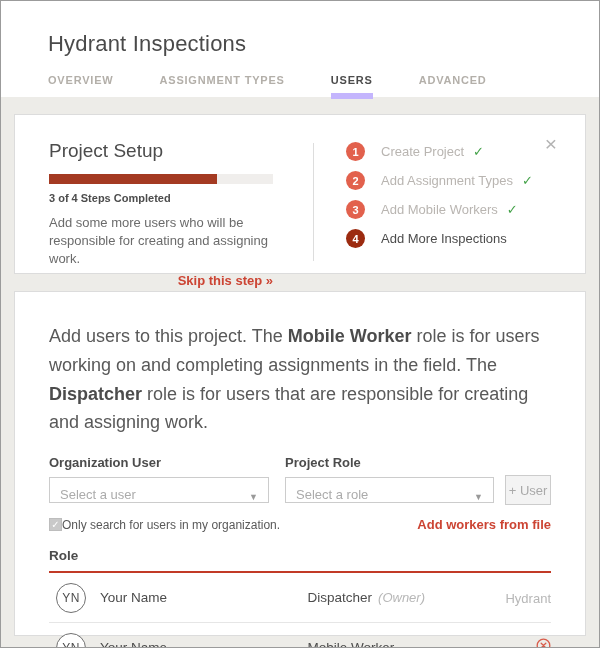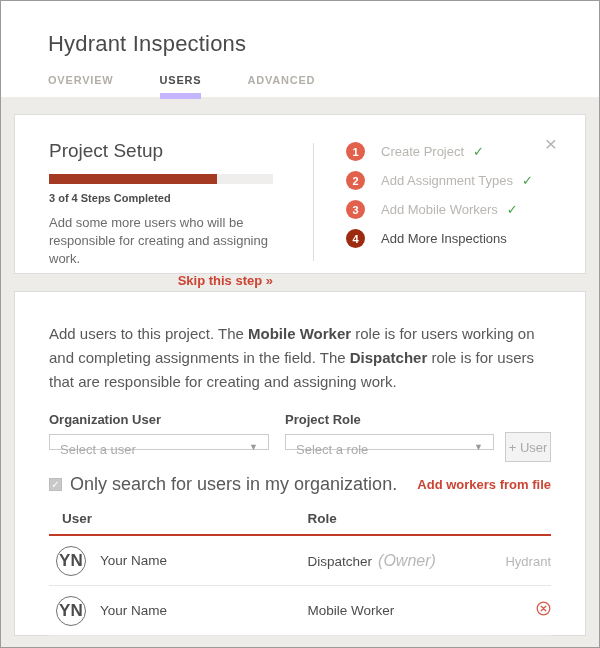--- a/index.html
+++ b/index.html
@@ -41,74 +41,75 @@
   .step-badge.current { background:#9c2b10; }
   .step-label { margin-left:16px; font-size:13px; color:#b9b5b1; }
   .step-row.current .step-label { color:#4c4c4c; }
   .step-check { margin-left:9px; font-size:13px; font-weight:700; color:#44a249; }
   .close-icon {
     position:absolute; top:18px; right:28px; font-size:21px; color:#b3b3b3;
     cursor:pointer; line-height:1; font-weight:400;
   }
   
   .users-panel { margin-top:17px; height:345px; padding:30px 34px 0 34px; }
-  .intro { font-size:15px; line-height:1.6; color:#595959; }
+  .intro { font-size:18px; line-height:1.6; color:#595959; }
   .intro b { color:#4c4c4c; }
   .form-row { display:flex; margin-top:18px; }
   .field label { display:block; font-size:13px; font-weight:700; color:#4c4c4c; margin-bottom:7px; }
   .select {
-    height:16px; border:1px solid #ccc; background:#fff; display:flex;
-    align-items:flex-start; padding:7px 10px; cursor:pointer;
+    height:26px; border:1px solid #ccc; background:#fff; display:flex;
+    align-items:flex-end; padding:0 10px; cursor:pointer;
   }
   .select .ph { font-size:13px; color:#ababab; flex:1; }
   .select .chev { font-size:9px; color:#999; }
   .f-user { width:220px; }
   .f-role { width:209px; margin-left:16px; }
   .add-user-btn {
     margin-left:11px; margin-top:20px; width:50px; height:30px; align-self:flex-start;
     background:#f3f3f3; border:1px solid #ccc; color:#a9a9a9; font-size:13px; cursor:pointer;
     font-family:inherit;
   }
   .option-row { display:flex; justify-content:space-between; align-items:center; margin-top:12px; }
   .chk-wrap { display:flex; align-items:center; cursor:pointer; }
   .checkbox {
     width:13px; height:13px; background:#c9c9c9; border:1px solid #bdbdbd;
     color:#fff; font-size:10px; font-weight:700; line-height:11px; text-align:center;
   }
-  .chk-label { margin-left:8px; font-size:18px; color:#595959; }
+  .chk-label { margin-left:0; font-size:12px; color:#595959; }
   .file-link { font-size:13px; font-weight:700; color:#cc4433; cursor:pointer; }
   
   .user-table { margin-top:16px; }
   .t-head { display:flex; padding-bottom:8px; border-bottom:2px solid #c23a26; }
   .t-head .th { font-size:13.5px; font-weight:600; color:#4c4c4c; }
   .col-user { width:51.5%; padding-left:13px; display:flex; align-items:center; }
   .col-role { flex:1; display:flex; align-items:baseline; }
   .col-status { width:72px; text-align:right; }
   .t-row { display:flex; align-items:center; height:50px; border-bottom:1px solid #e6e6e6; }
   .t-row .col-user { padding-left:7px; }
   .avatar {
     width:30px; height:30px; border-radius:50%; border:1px solid #707070; flex:none;
     display:flex; align-items:center; justify-content:center;
-    font-size:17px; font-weight:700; color:#4c4c4c; letter-spacing:.3px; background:#fff;
+    font-size:12px; font-weight:400; color:#4c4c4c; letter-spacing:.3px; background:#fff;
   }
   .u-name { margin-left:14px; font-size:13.5px; color:#4c4c4c; }
   .r-name { font-size:13.5px; color:#4c4c4c; }
-  .r-suffix { margin-left:6px; font-size:16px; font-style:italic; color:#b7b7b7; }
+  .r-suffix { margin-left:6px; font-size:13px; font-style:italic; color:#b7b7b7; }
   .status { font-size:13px; color:#b7b7b7; }
   .remove-btn { cursor:pointer; display:inline-flex; }
 </style>
 </head>
 <body>
 
 <div class="screen">
 
   <div class="header">
     <div class="page-title">Hydrant Inspections</div>
     <div class="tabs">
       <div class="tab">OVERVIEW</div>
+      <div class="tab">ASSIGNMENT TYPES</div>
       <div class="tab active">USERS</div>
       <div class="tab">ADVANCED</div>
     </div>
   </div>
 
   <div class="body">
 
     <div class="panel setup-panel">
       <span class="close-icon">×</span>
 
@@ -173,21 +174,20 @@
       <div class="option-row">
         <div class="chk-wrap">
           <span class="checkbox">✓</span>
           <span class="chk-label">Only search for users in my organization.</span>
         </div>
         <span class="file-link">Add workers from file</span>
       </div>
 
       <div class="user-table">
         <div class="t-head">
-          <div class="col-user th">User</div>
           <div class="col-role th">Role</div>
           <div class="col-status"></div>
         </div>
 
         <div class="t-row">
           <div class="col-user">
             <span class="avatar">YN</span>
             <span class="u-name">Your Name</span>
           </div>
           <div class="col-role">

